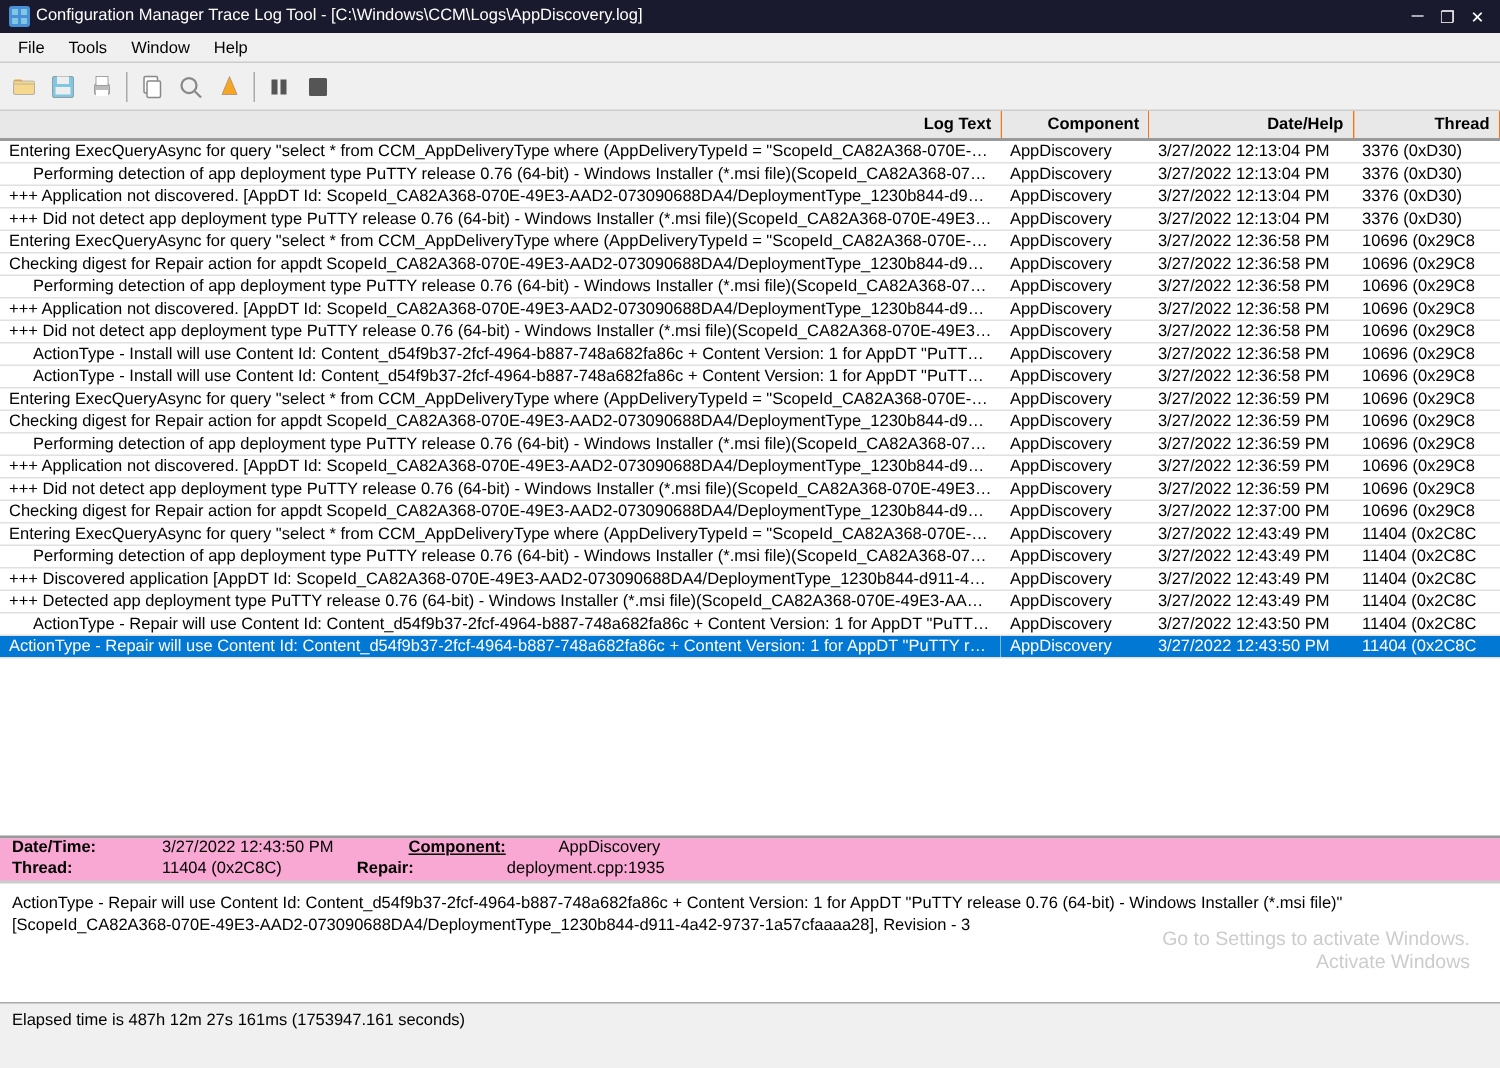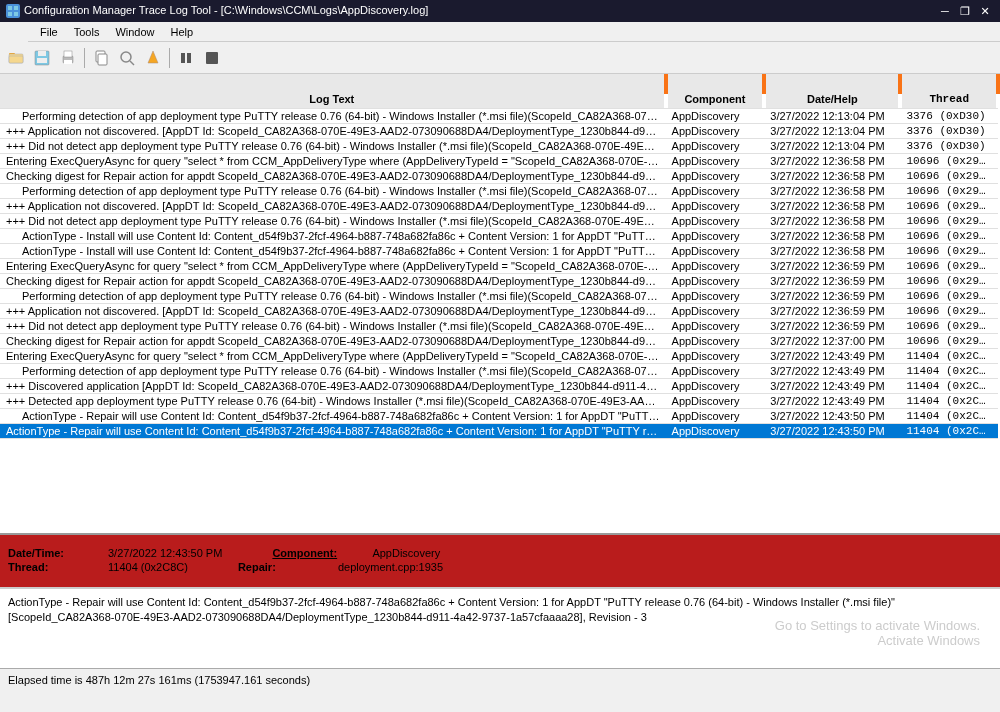--- a/index.html
+++ b/index.html
@@ -58,21 +58,20 @@
 
     
     .menu-bar {
       background: #f0f0f0;
       height: 20px;
       display: flex;
       align-items: center;
       padding: 0 4px;
       border-bottom: 1px solid #ccc;
       font-size: 11px;
-      margin-left: 28px;
     }
     .menu-item {
       padding: 2px 8px;
       cursor: pointer;
     }
 
     
     .toolbar {
       background: #f0f0f0;
       height: 32px;
@@ -119,53 +118,53 @@
       width: 100%;
       border-collapse: collapse;
       font-size: 11px;
       font-family: 'Segoe UI', sans-serif;
     }
     .log-table thead tr {
       background: #e8e8e8;
       border-bottom: 2px solid #999;
     }
     .log-table thead th {
-      text-align: center;
+      text-align: right;
       padding: 3px 6px;
       font-weight: bold;
-      border-right: 4px solid #f97316;
+      border-right: 1px solid #f97316;
       white-space: nowrap;
       position: sticky;
-      top: 16px;
+      top: 0;
       background: #e8e8e8;
     }
     .log-table tbody tr {
       border-bottom: 1px solid #e0e0e0;
     }
     .log-table tbody tr.selected {
       background: #0078d4;
       color: white;
     }
     .log-table tbody td {
       padding: 1px 6px;
       white-space: nowrap;
       overflow: hidden;
       text-overflow: ellipsis;
       max-width: 0;
     }
     .col-logtext { width: 700px; }
     .col-component { width: 100px; }
     .col-datetime { width: 140px; }
-    .col-thread { width: 100px; font-family: Liberation Mono, monospace; }
+    .col-thread { width: 100px; }
 
     
     .detail-panel {
-      background: #b91c1c;
+      background: #f9a8d4;
       border-bottom: 1px solid #ccc;
-      padding: 12px 8px;
+      padding: 0 8px;
       font-size: 11px;
     }
     .detail-row {
       display: flex;
       gap: 20px;
       margin-bottom: 2px;
     }
     .detail-label {
       font-weight: bold;
       min-width: 80px;

